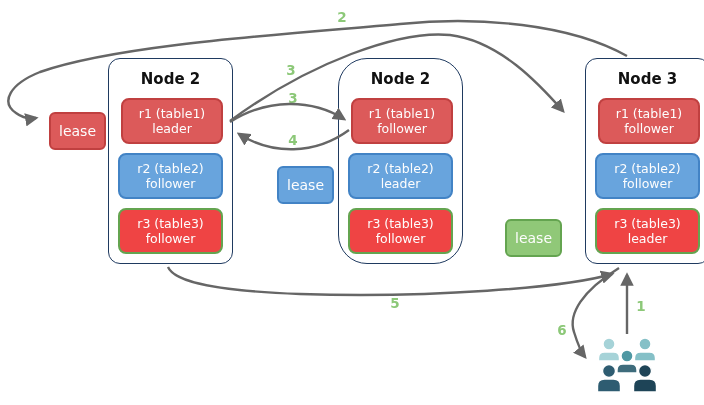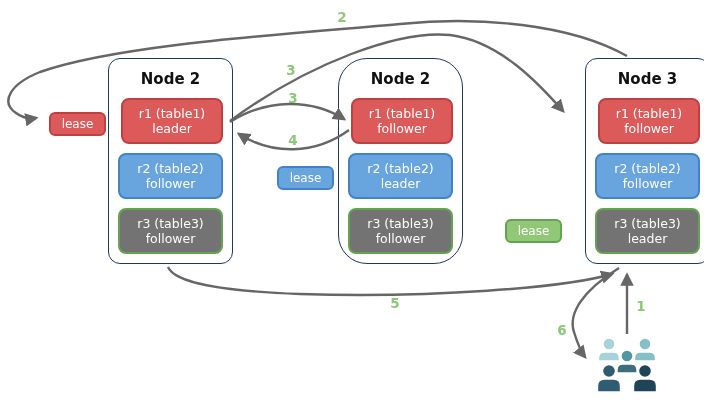--- a/index.html
+++ b/index.html
@@ -8,24 +8,24 @@
 
   .node{position:absolute;top:58px;width:125px;height:206px;background:#fff;
         border:1.6px solid #1F3A60;border-radius:12px;box-sizing:border-box;}
   .node-title{text-align:center;font-weight:bold;font-size:15px;color:#111;
               margin-top:11px;margin-bottom:10px;line-height:18px;}
   .rep{margin:0 9px 9px 9px;height:46px;border-radius:8px;box-sizing:border-box;
        display:flex;flex-direction:column;align-items:center;justify-content:center;
        color:#fdfdfd;font-size:12.5px;line-height:15px;border:2px solid;text-align:center;}
   .rep.red{background:#DC5A5A;border-color:#C04040;margin-left:12px;}
   .rep.blue{background:#68A4DD;border-color:#4283C5;}
-  .rep.green{background:#737373;border-color:#64A450;}
+  .rep.green{background:#ef4444;border-color:#64A450;}
 
-  .lease{position:absolute;width:57px;height:24px;border-radius:6px;box-sizing:border-box;
-         border:2px solid;color:#fdfdfd;font-size:12px;
+  .lease{position:absolute;width:57px;height:38px;border-radius:6px;box-sizing:border-box;
+         border:2px solid;color:#fdfdfd;font-size:14px;
          display:flex;align-items:center;justify-content:center;}
   .lease.red{background:#DC5A5A;border-color:#C04040;left:49px;top:112px;}
   .lease.blue{background:#68A4DD;border-color:#4283C5;left:277px;top:166px;}
   .lease.green{background:#90C878;border-color:#64A450;left:505px;top:219px;}
 
   .step{position:absolute;transform:translate(-50%,-50%);color:#8CC878;
         font-weight:bold;font-size:13.5px;}
   .arrows{position:absolute;left:0;top:0;pointer-events:none;}
 </style>
 </head>

